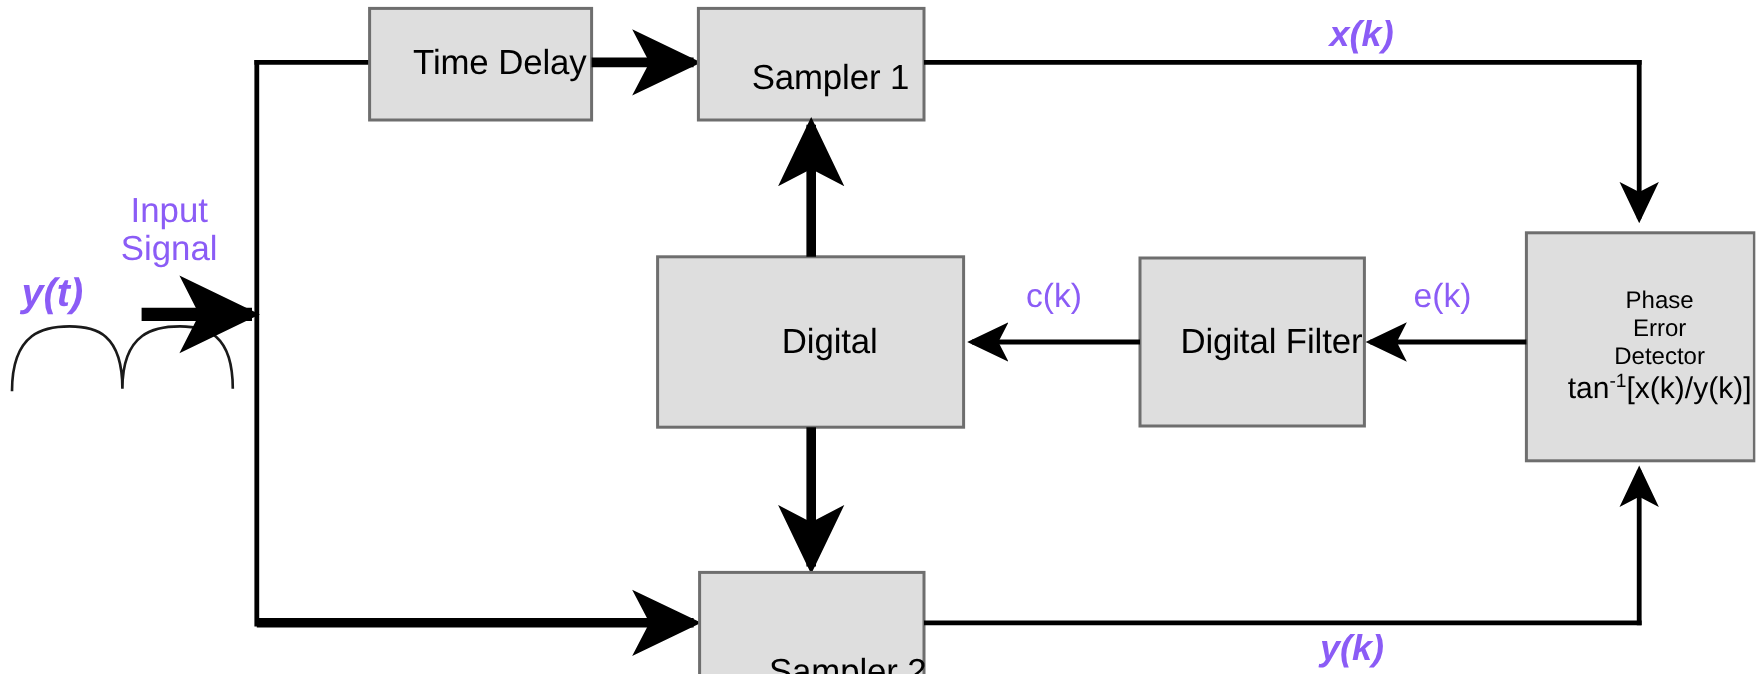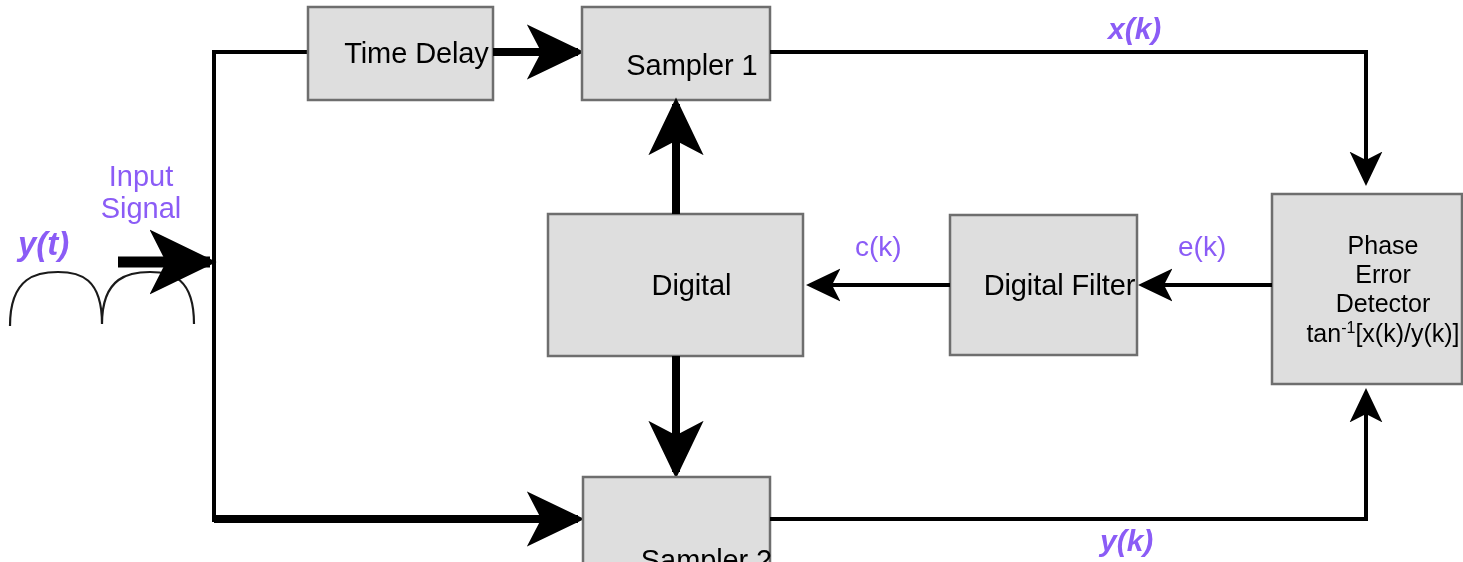--- a/index.html
+++ b/index.html
@@ -46,21 +46,21 @@
     line-height: 1.06;
     font-family: "Liberation Sans", sans-serif;
   }
   .blk-label {
     text-align: center;
     font-size: 29px;
     letter-spacing: -0.1px;
   }
   .blk-label-sm {
     text-align: right;
-    font-size: 25px;
+    font-size: 20px;
   }
   .ped-formula {
     text-align: center;
     font-size: 25px;
     margin-top: 1px;
   }
   .ped-formula sup {
     font-size: 16px;
     vertical-align: super;
     line-height: 0;

